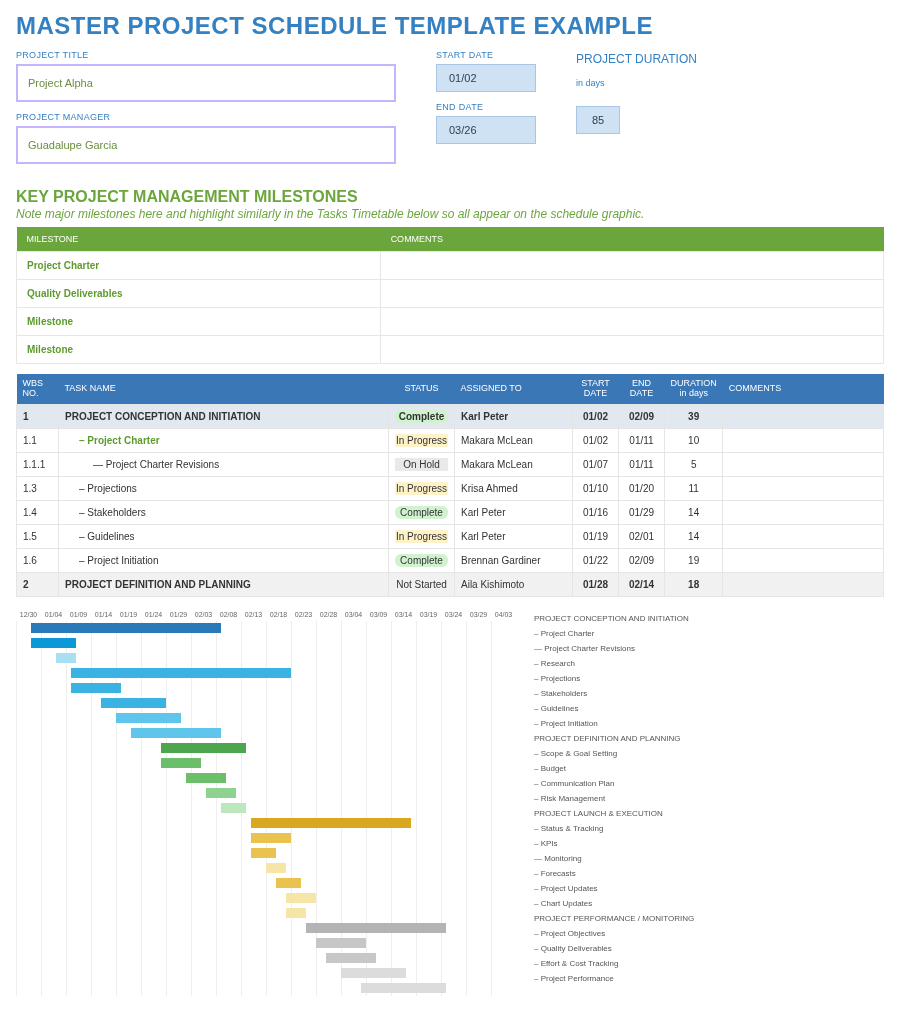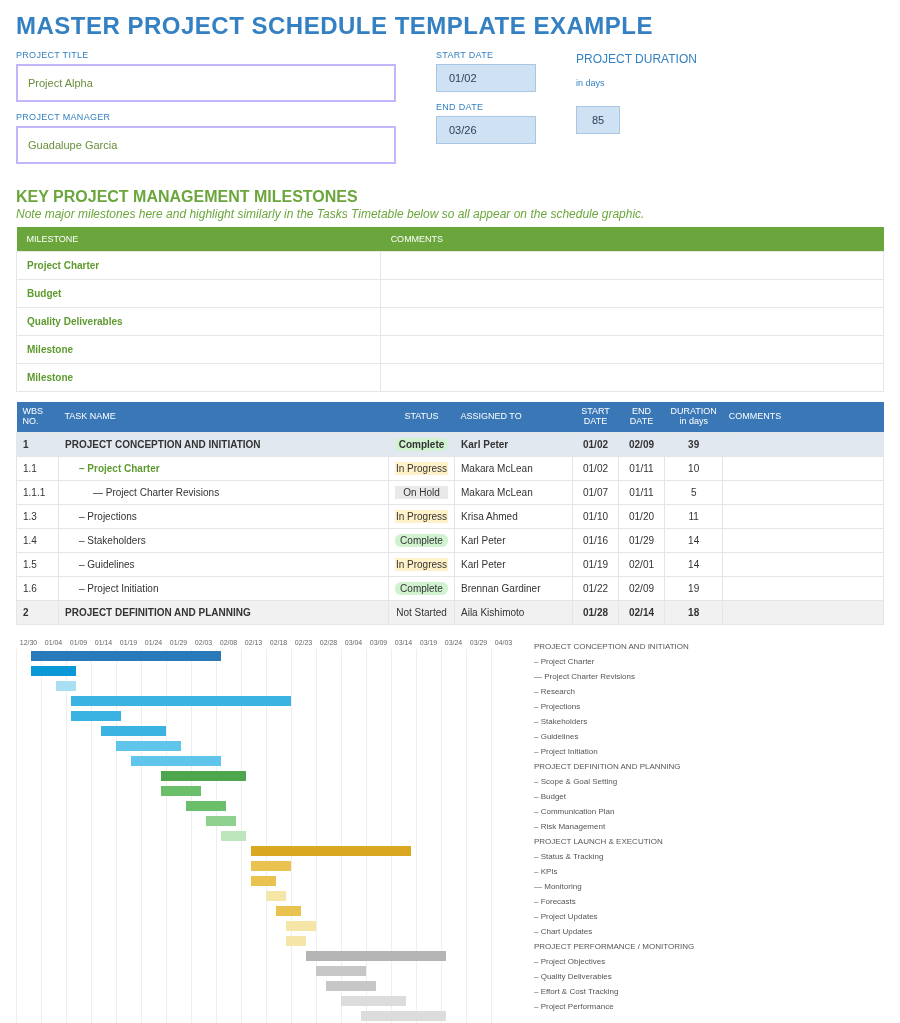--- a/index.html
+++ b/index.html
@@ -109,24 +109,20 @@
 <table class="ms-table">
   <tbody>
       <tr>
     <th style="width:42%">MILESTONE</th>
     <th>COMMENTS</th>
   </tr>
   </tbody>
     <tbody id="ms-body">
       <tr>
         <td>Project Charter</td>
-        <td class="blank">&nbsp;</td>
-      </tr>
-      <tr>
-        <td>Budget</td>
         <td class="blank">&nbsp;</td>
       </tr>
       <tr>
         <td>Quality Deliverables</td>
         <td class="blank">&nbsp;</td>
       </tr>
       <tr>
         <td>Milestone</td>
         <td class="blank">&nbsp;</td>
       </tr>

